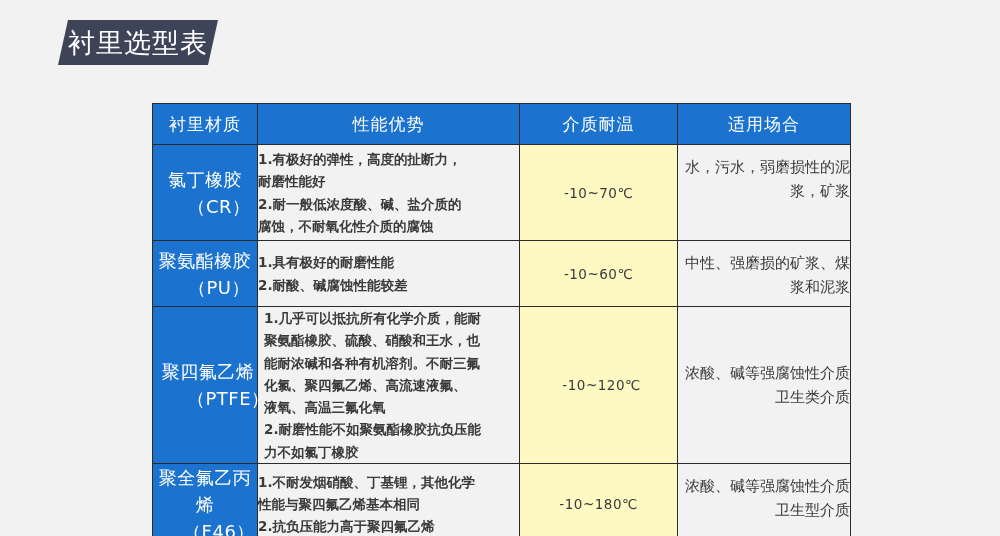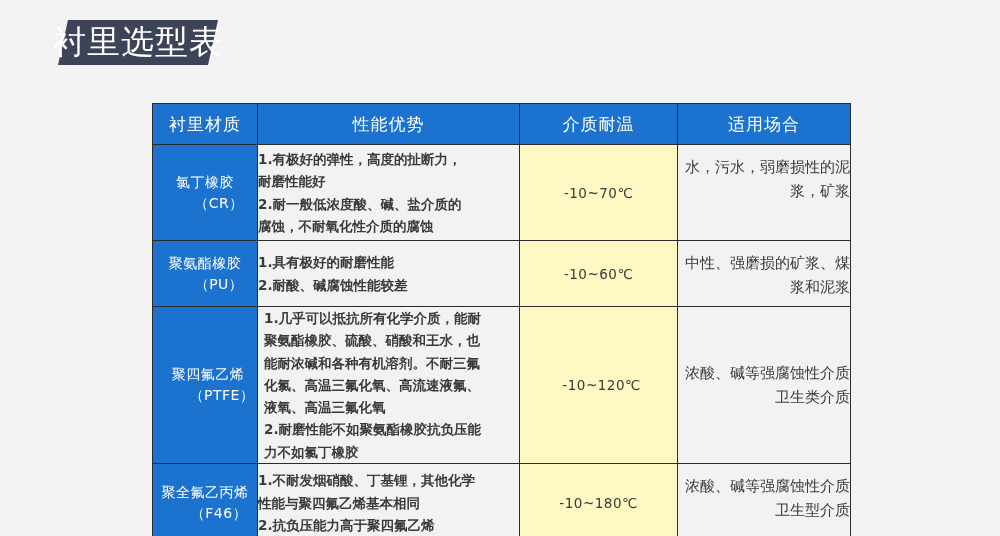--- a/index.html
+++ b/index.html
@@ -29,21 +29,21 @@
     background: #3e4458;
     clip-path: polygon(10px 0, 100% 0, calc(100% - 10px) 100%, 0 100%);
   }
   .banner-text {
     position: absolute;
     inset: 0;
     display: flex;
     align-items: center;
     justify-content: center;
     color: #ffffff;
-    font-size: 33px;
+    font-size: 27px;
     letter-spacing: 1px;
     font-weight: 400;
     white-space: nowrap;
   }
 
   
   .table-wrap {
     position: absolute;
     left: 152px;
     top: 103px;
@@ -76,21 +76,21 @@
     height: 40px;
     text-align: center;
     letter-spacing: 1px;
     margin-left: 32px;
   }
 
   
   td.material {
     background: #1b72cf;
     color: #ffffff;
-    font-size: 14px;
+    font-size: 18px;
     text-align: center;
     line-height: 1.5;
     letter-spacing: 0.5px;
   }
   td.material .mat-name { display: block; }
   td.material .mat-abbr { display: block; margin-left: 28px; }
 
   
   td.perf {
     background: #f2f2f2;
@@ -207,21 +207,21 @@
 
       <tr class="row-ptfe">
         <td class="material">
           <span class="mat-name">聚四氟乙烯</span>
           <span class="mat-abbr">（PTFE）</span>
         </td>
         <td class="perf">
           <span class="pline">1.几乎可以抵抗所有化学介质，能耐</span>
           <span class="pline">聚氨酯橡胶、硫酸、硝酸和王水，也</span>
           <span class="pline">能耐浓碱和各种有机溶剂。不耐三氟</span>
-          <span class="pline">化氯、高温三氟化氧、高流速液氟、</span>
+          <span class="pline">化氯、聚四氟乙烯、高流速液氟、</span>
           <span class="pline">液氧、高温三氟化氧</span>
           <span class="pline">2.耐磨性能不如聚氨酯橡胶抗负压能</span>
           <span class="pline">力不如氯丁橡胶</span>
         </td>
         <td class="temp">-10~120℃</td>
         <td class="usage">
           <span class="uline">浓酸、碱等强腐蚀性介质</span>
           <span class="uline">卫生类介质</span>
         </td>
       </tr>

